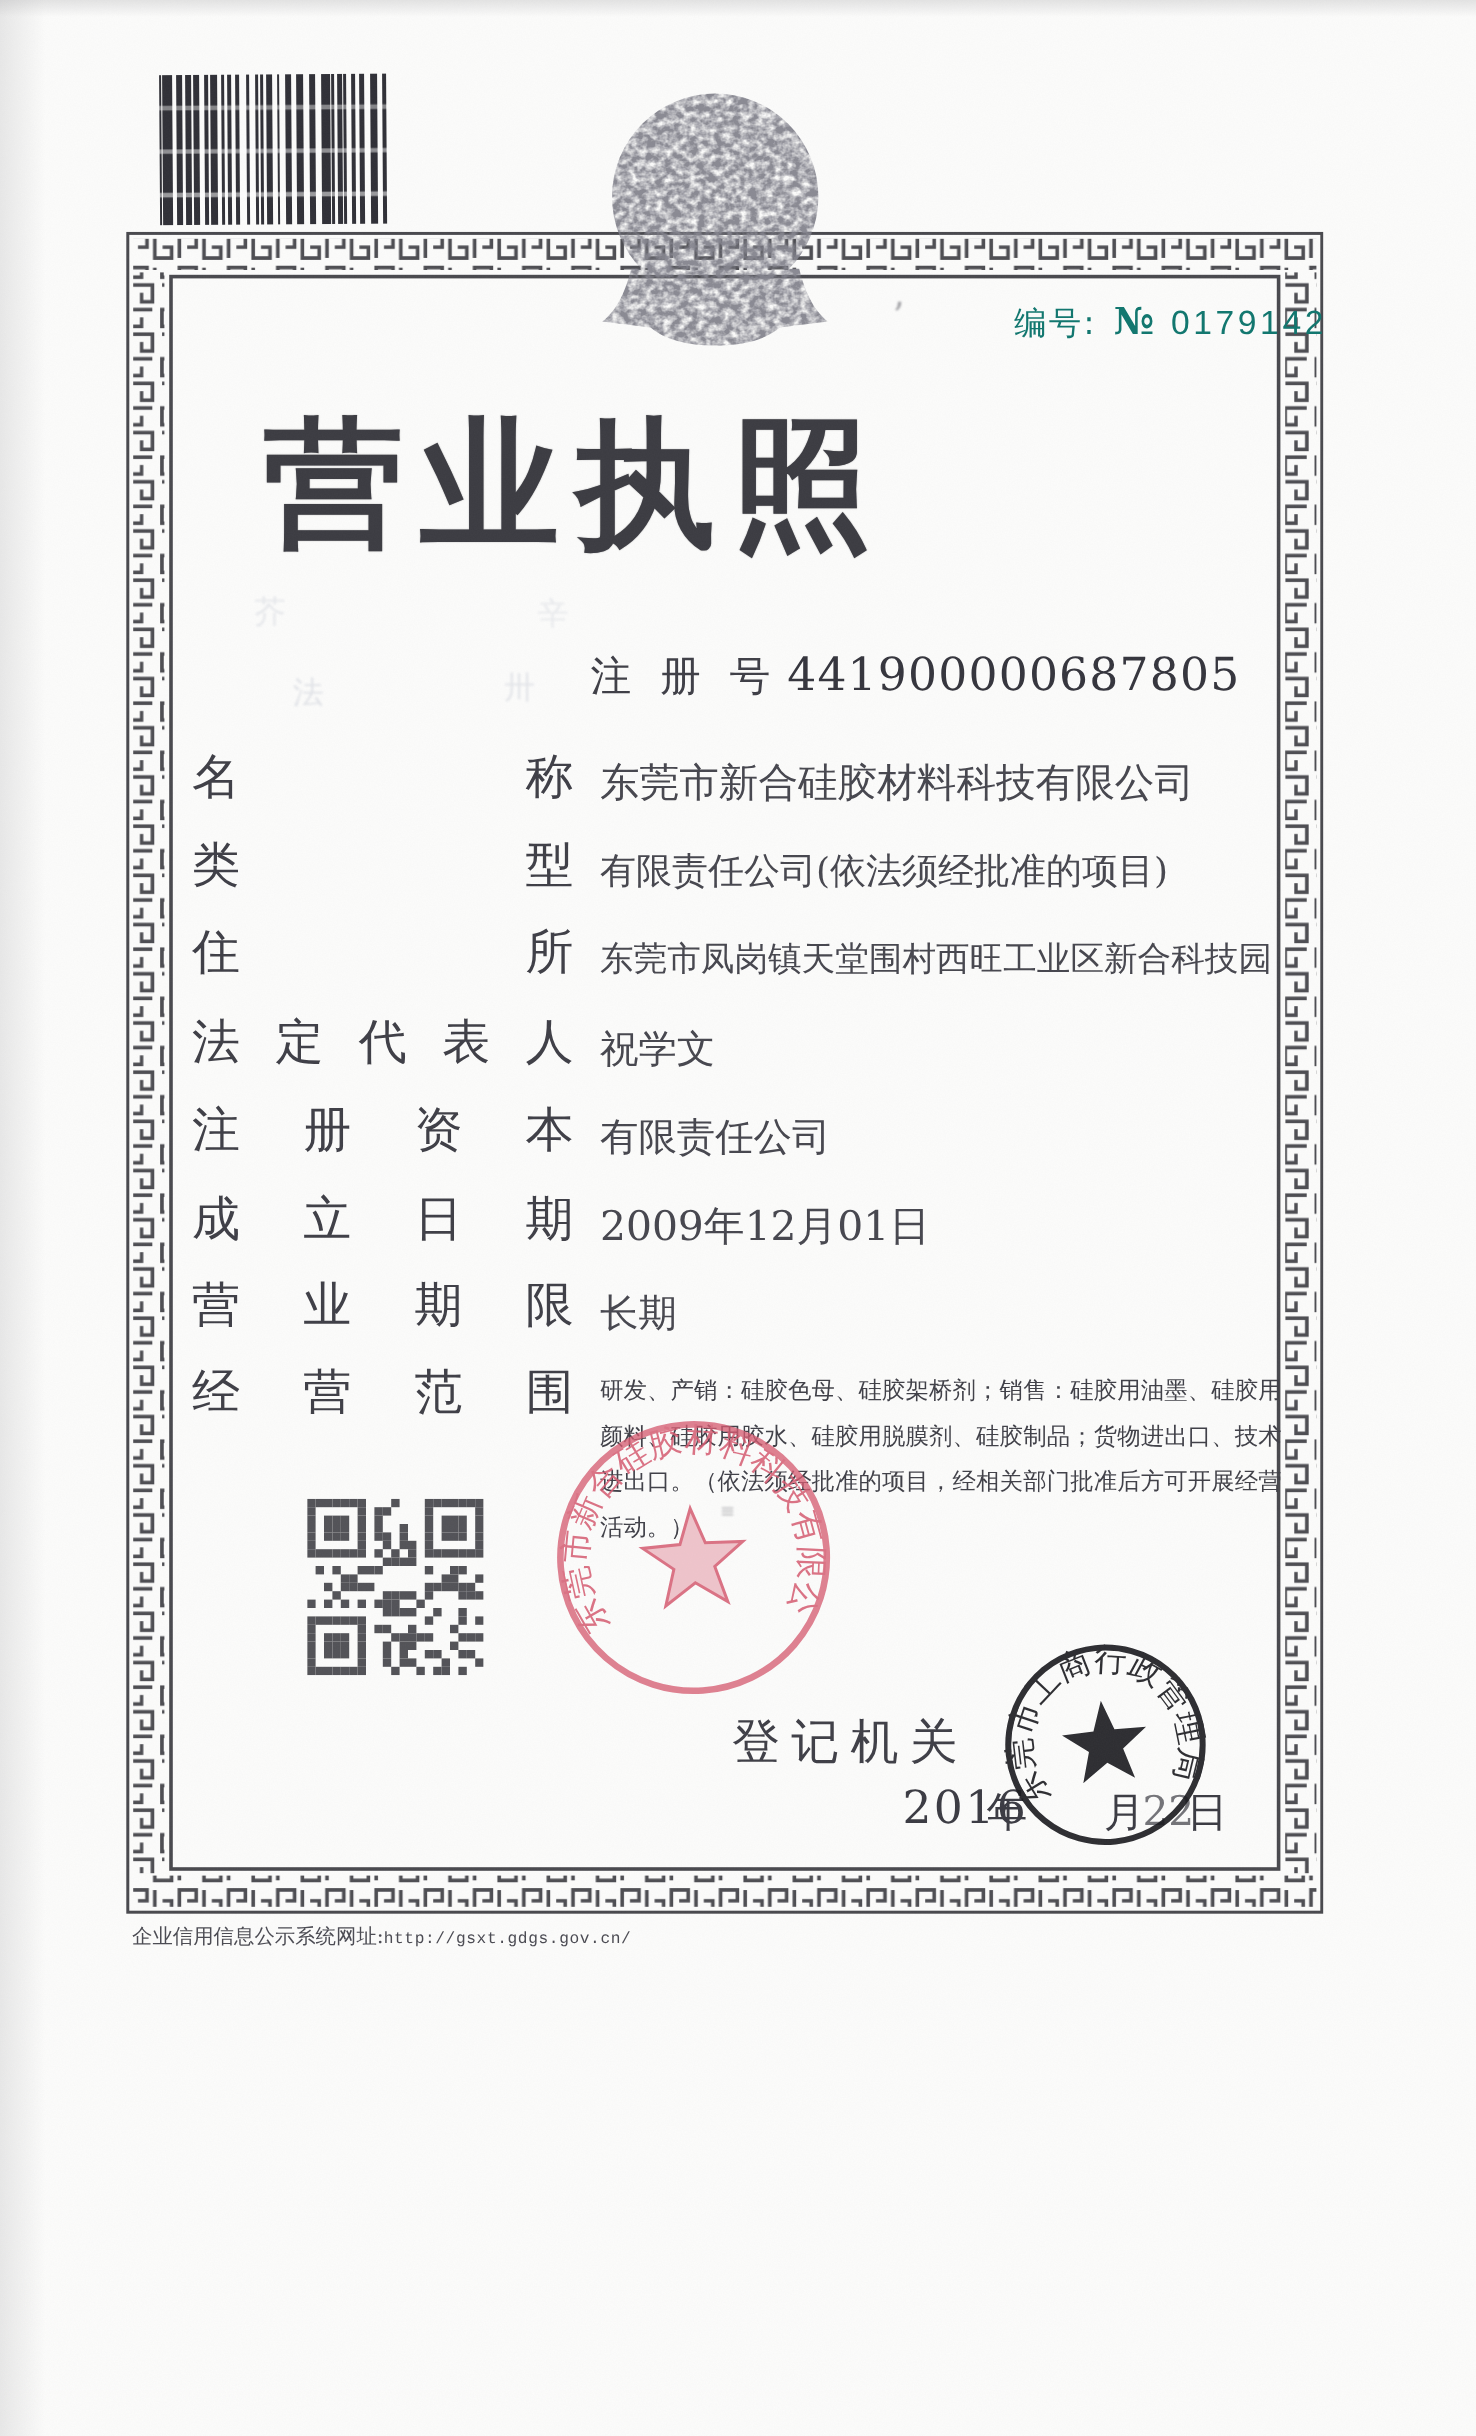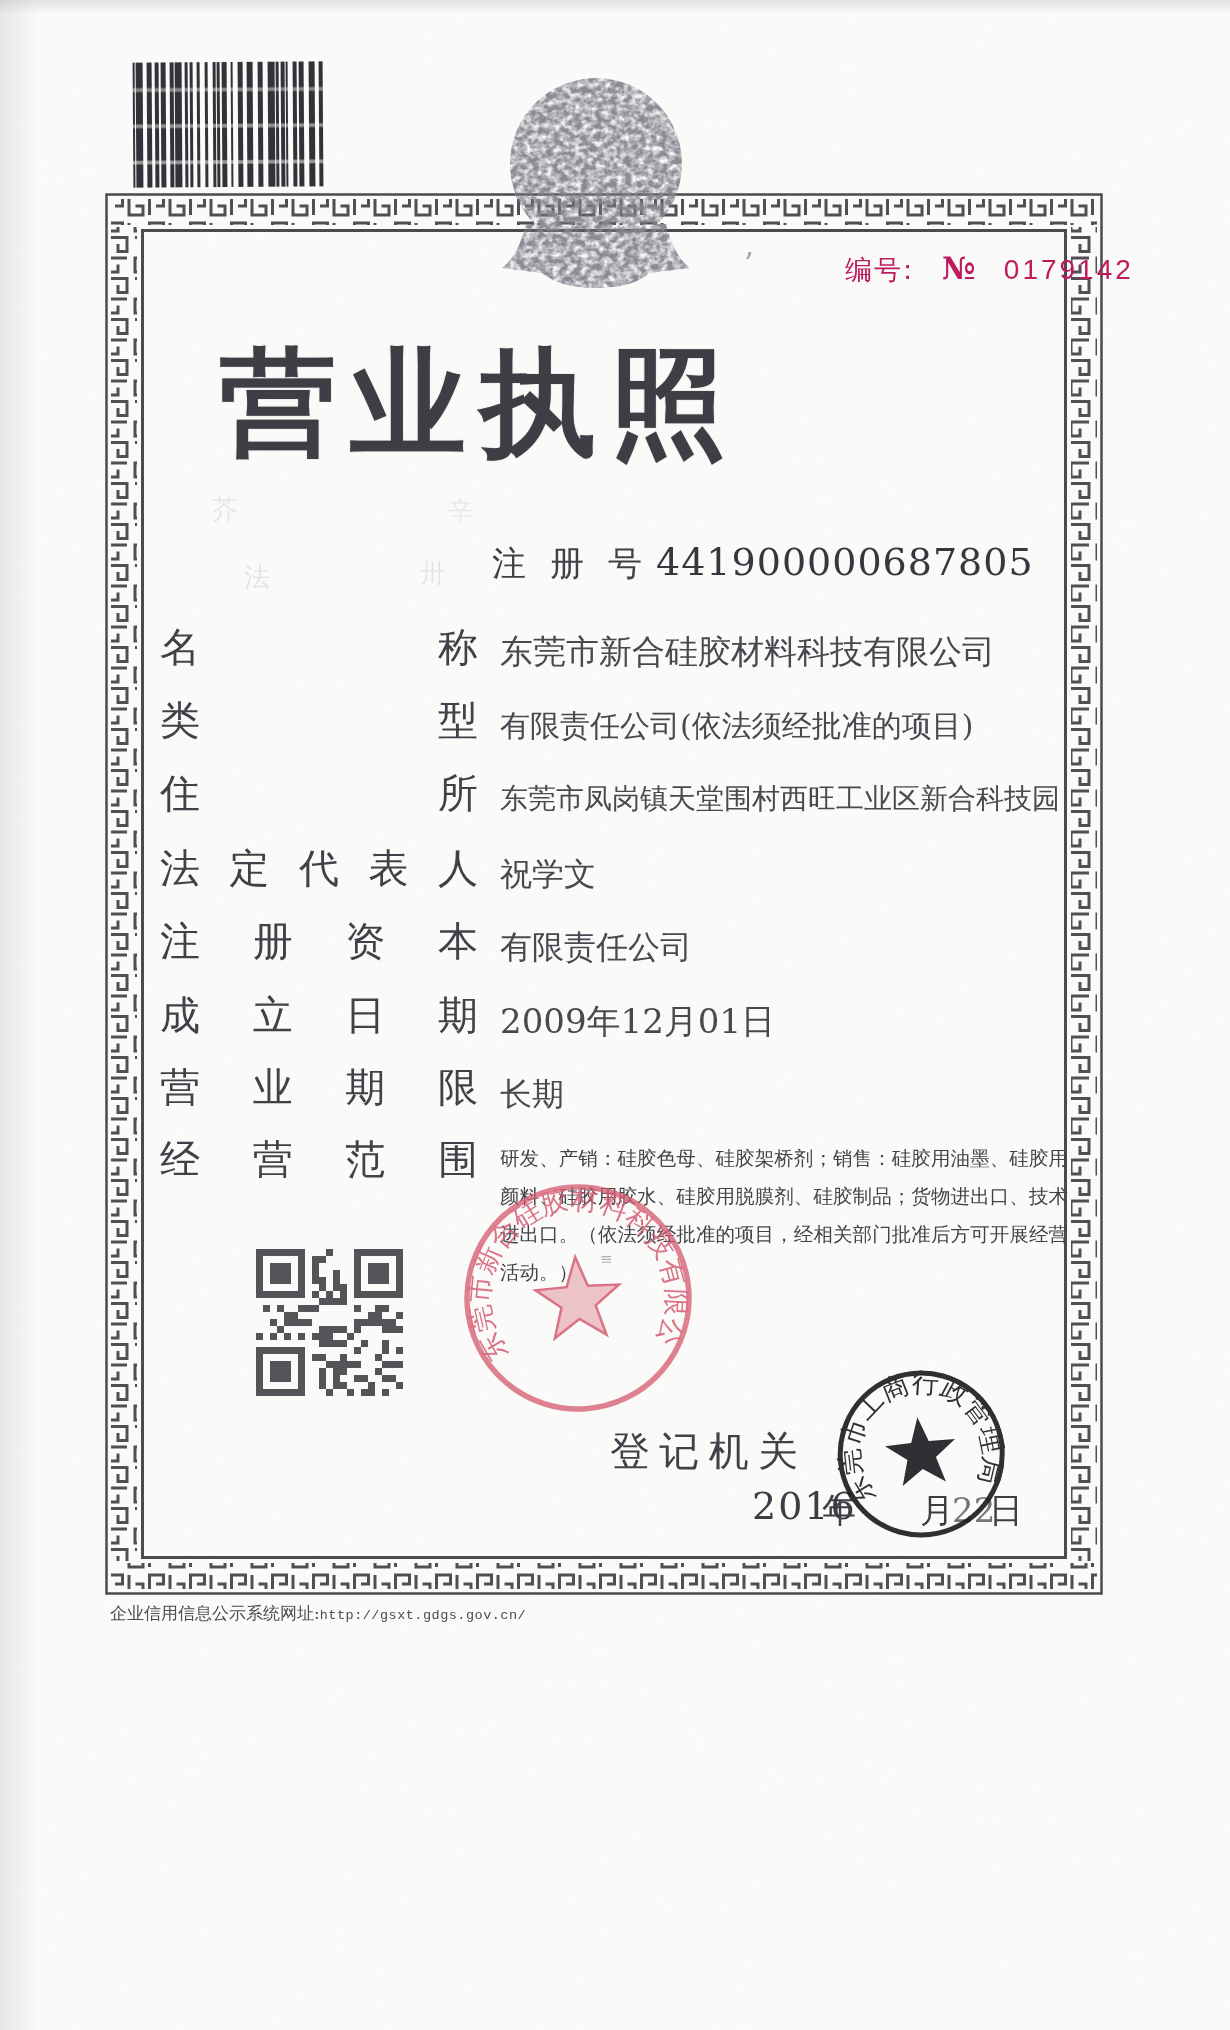--- a/index.html
+++ b/index.html
@@ -13,21 +13,21 @@
   .barcode{position:absolute;left:133px;top:62px;width:190px;height:125px;
         filter:blur(.35px) contrast(1.05);transform:rotate(-.4deg);opacity:.92;}
   .barcode-noise{position:absolute;inset:0;
         background:
          linear-gradient(0deg,rgba(255,255,255,0) 0 18%,rgba(255,255,255,.5) 19% 21%,rgba(255,255,255,0) 22% 47%,rgba(255,255,255,.45) 48% 50%,rgba(255,255,255,0) 51% 76%,rgba(255,255,255,.4) 77% 79%,rgba(255,255,255,0) 80% 100%);}
   
   .frame{position:absolute;left:105px;top:193px;width:998px;height:1402px;opacity:.88;}
   
   .emblem{position:absolute;left:496px;top:76px;width:200px;height:214px;opacity:.95;}
   
-  .serial{position:absolute;left:845px;top:250px;display:flex;align-items:baseline;gap:28px;color:#be185d;}
+  .serial{position:absolute;left:845px;top:250px;display:flex;align-items:baseline;gap:14px;color:#0f766e;}
   .serial .lbl{font-size:27px;font-family:"DejaVu Sans","Liberation Sans",sans-serif;letter-spacing:2px;}
   .serial .numero{font-size:31px;font-weight:bold;}
   .serial .digits{font-size:28px;letter-spacing:3px;font-family:Liberation Sans, sans-serif;}
   
   .title{position:absolute;left:220px;top:326px;width:506px;display:flex;justify-content:space-between;
          font-size:116px;font-weight:900;color:#3b3b41;filter:blur(.3px);text-shadow:0 0 1px rgba(50,50,55,.6);}
   
   .regline{position:absolute;left:492px;top:540px;display:flex;align-items:baseline;}
   .reg-label{width:150px;display:flex;justify-content:space-between;font-size:34px;color:#3e3e46;}
   .reg-num{margin-left:14px;font-size:38px;letter-spacing:1px;color:#34343c;}

